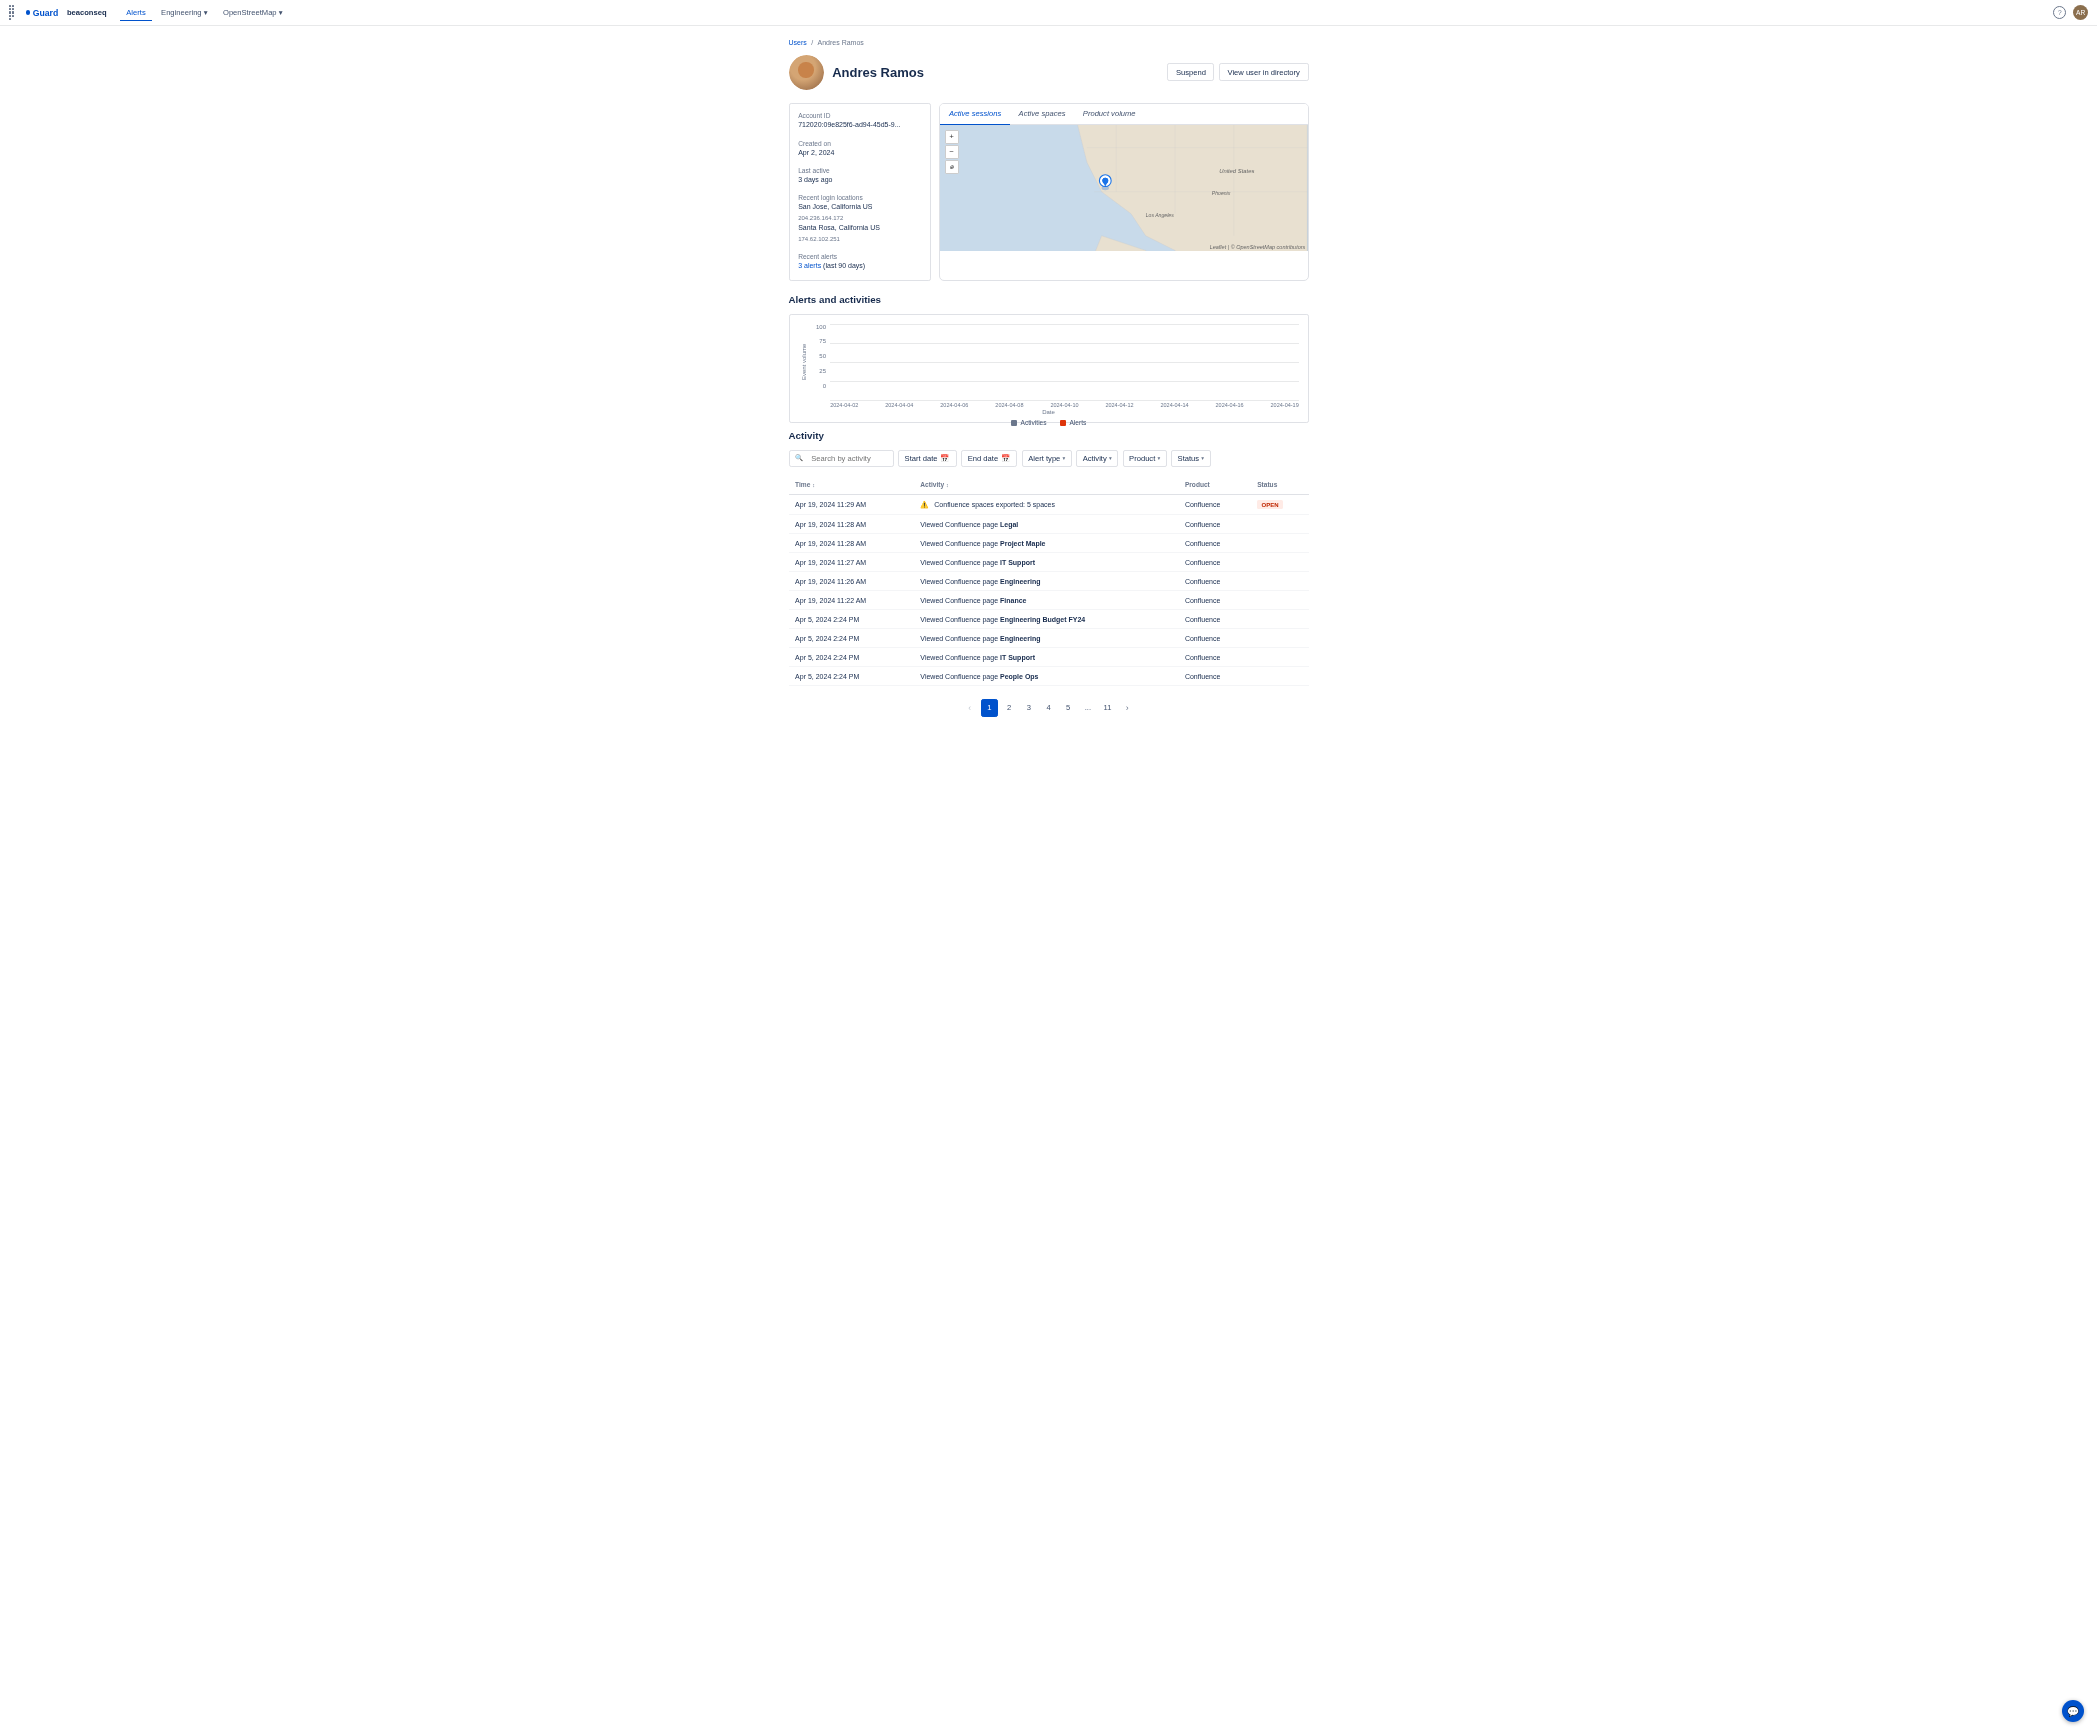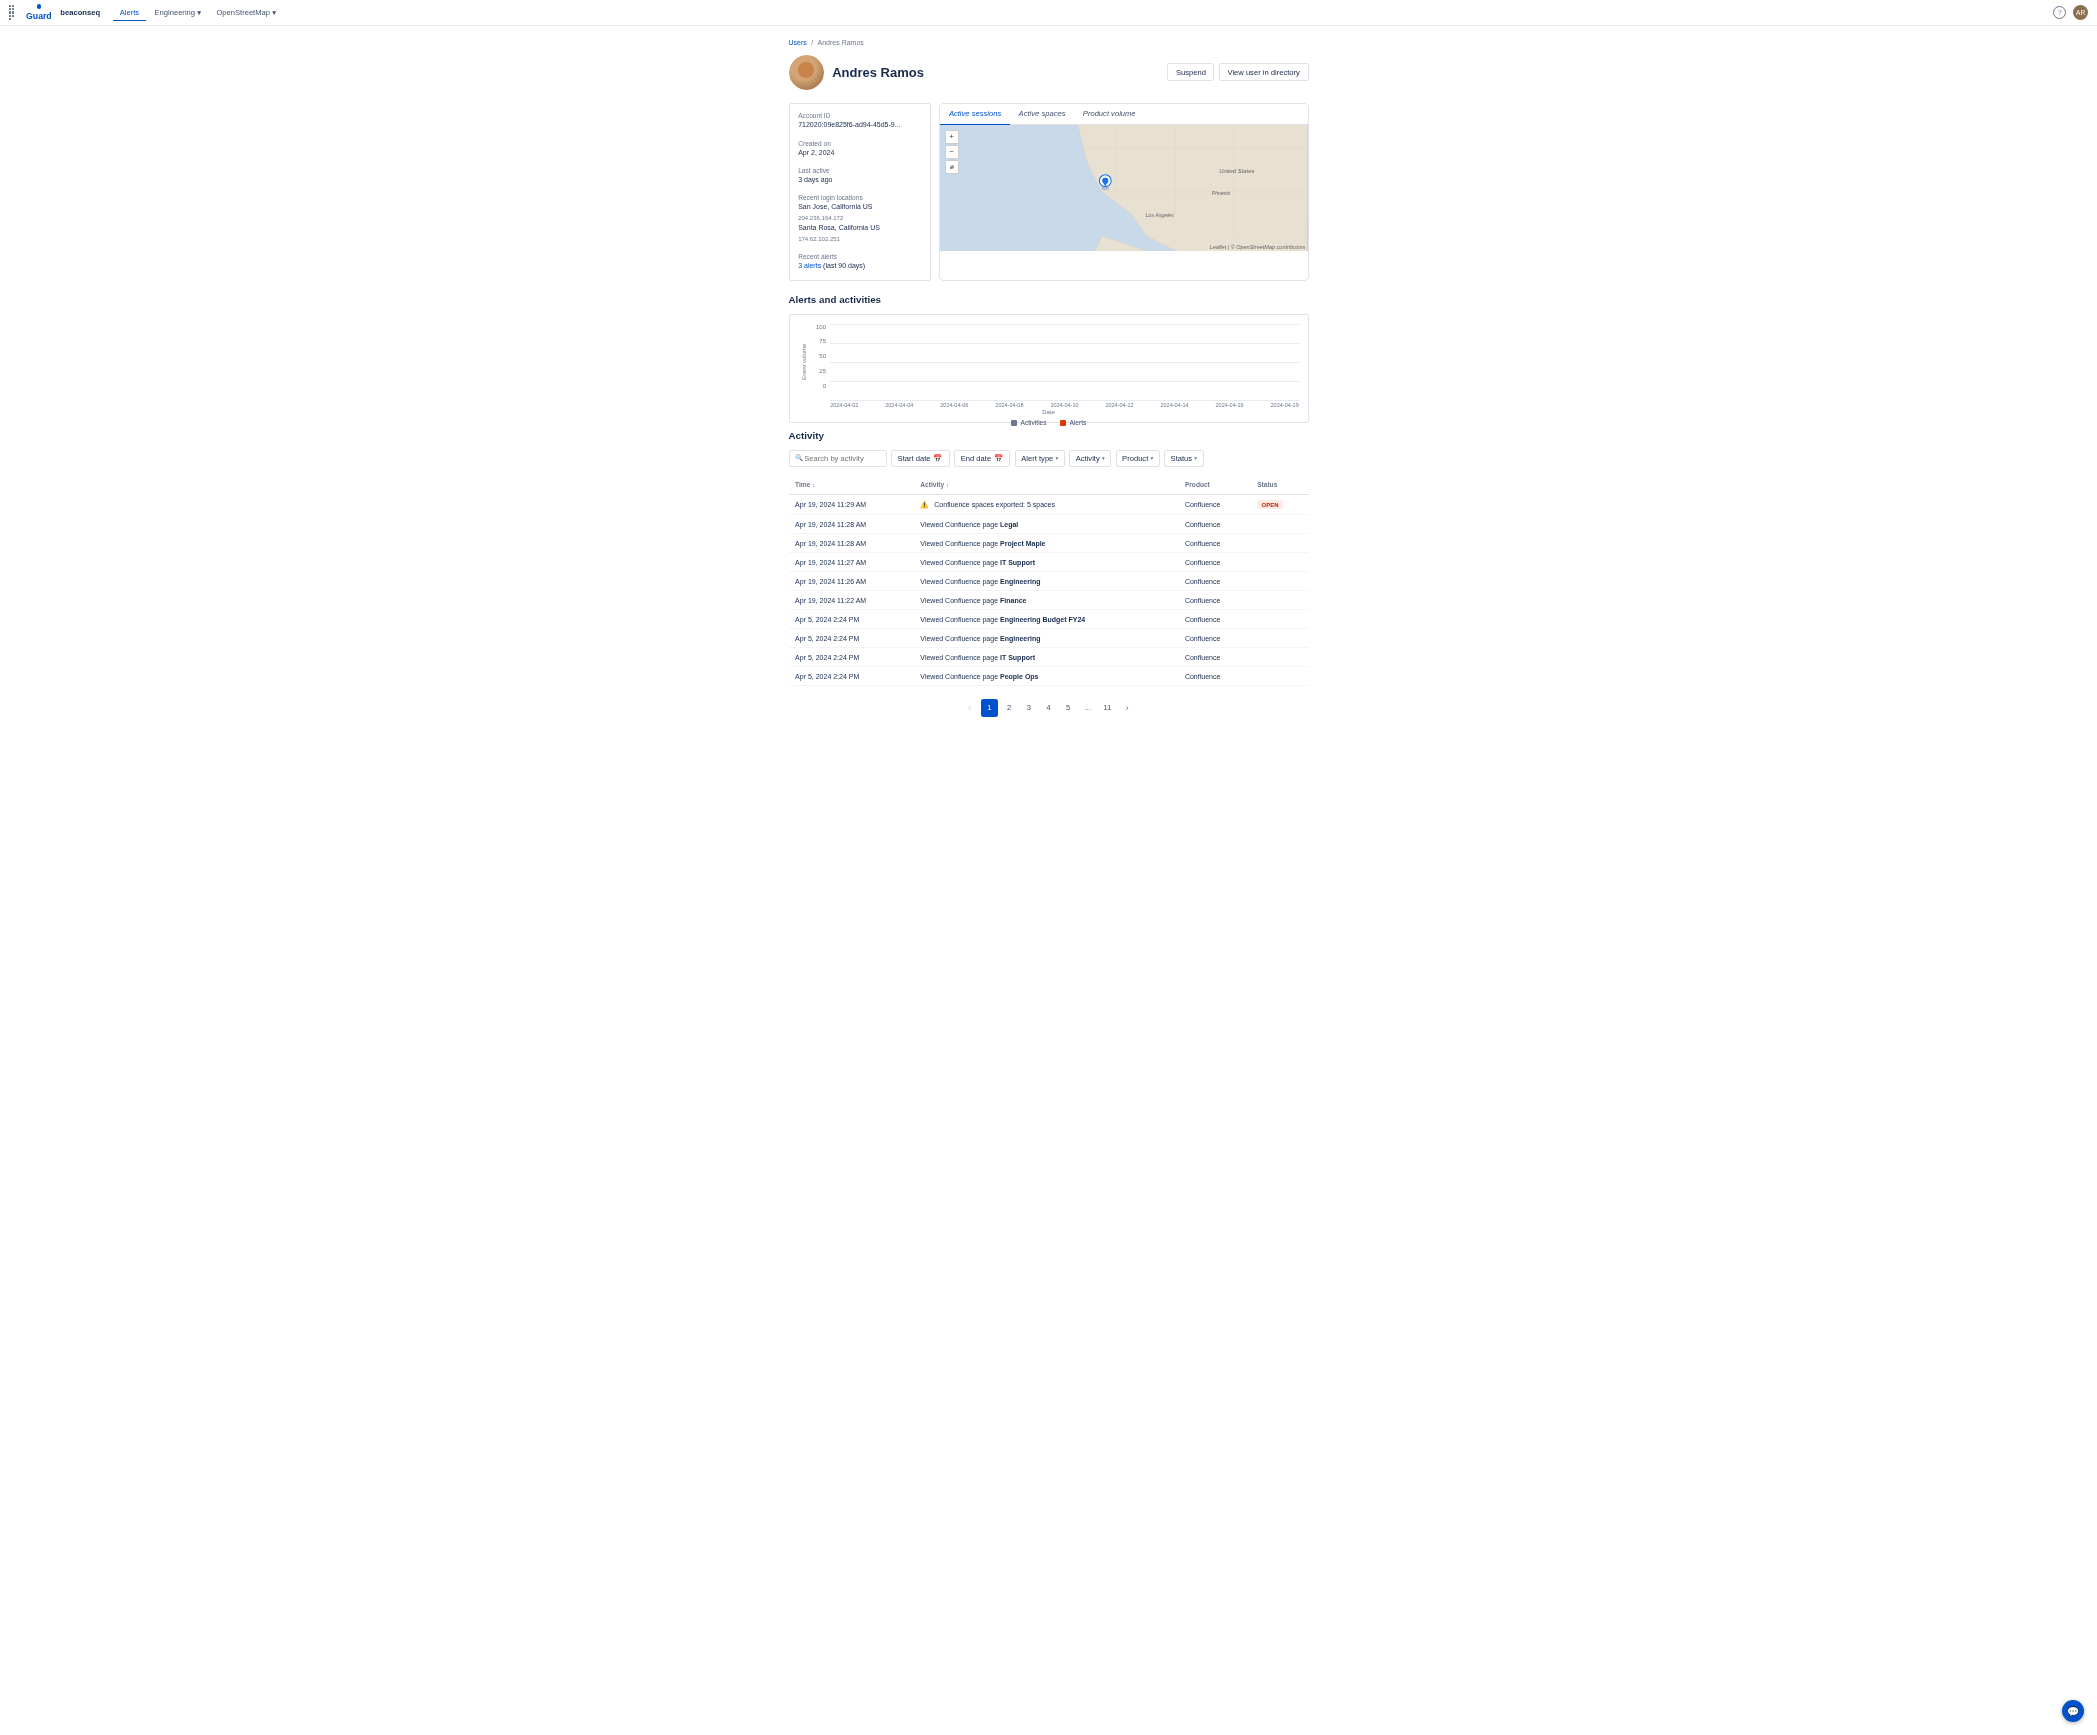--- a/index.html
+++ b/index.html
@@ -5,21 +5,21 @@
     * { box-sizing: border-box; margin: 0; padding: 0; }
     body { font-family: -apple-system, BlinkMacSystemFont, 'Segoe UI', sans-serif; font-size: 7.6px; color: #172b4d; background: #fff; }
 
     
     .topnav {
       display: flex; align-items: center; height: 26px; padding: 0 8.7px;
       border-bottom: 0.5px solid #e8e9ea; background: #fff; gap: 8.7px;
     }
     .topnav-grid-icon { display: flex; gap: 1.1px; flex-wrap: wrap; width: 8.7px; cursor: pointer; }
     .topnav-grid-dot { width: 2.2px; height: 2.2px; background: #6b778c; border-radius: 0.5px; }
-    .topnav-logo { display: flex; align-items: center; gap: 2.2px; font-weight: 700; font-size: 8.7px; color: #0052cc; flex-direction: column; }
+    .topnav-logo { display: flex; align-items: center; gap: 2.2px; font-weight: 700; font-size: 8.7px; color: #0052cc; }
     .topnav-logo-dot { width: 4.4px; height: 4.4px; background: #0052cc; border-radius: 50%; }
     .topnav-brand { font-weight: 600; font-size: 7.6px; color: #172b4d; }
     .topnav-links { display: flex; align-items: center; gap: 2.2px; margin-left: 4.4px; }
     .topnav-link {
       padding: 3.3px 6.6px; border-radius: 2.2px; font-size: 7.6px; color: #42526e;
       cursor: pointer; text-decoration: none; display: flex; align-items: center; gap: 2.2px;
     }
     .topnav-link.active { color: #0052cc; border-bottom: 1.1px solid #0052cc; border-radius: 0; }
     .topnav-right { margin-left: auto; display: flex; align-items: center; gap: 6.6px; }
     .help-icon {
@@ -114,21 +114,21 @@
     .legend-activities { background: #6b778c; }
     .legend-alerts { background: #de350b; }
 
     
     .activity-section { margin-bottom: 17.5px; }
     .activity-filters {
       display: flex; align-items: center; gap: 4.4px; margin-bottom: 8.7px; flex-wrap: wrap;
     }
     .search-box {
       display: flex; align-items: center; border: 0.5px solid #dfe1e6; border-radius: 2.2px;
-      padding: 3.3px 5.5px; gap: 1px; background: #fff; min-width: 98px;
+      padding: 3.3px 5.5px; gap: 8px; background: #fff; min-width: 98px;
     }
     .search-icon { color: #6b778c; font-size: 6.6px; }
     .search-input {
       border: none; outline: none; font-size: 7.6px; color: #172b4d; background: transparent; width: 76px;
     }
     .date-btn {
       display: flex; align-items: center; gap: 3.3px; border: 0.5px solid #dfe1e6;
       border-radius: 2.2px; padding: 3.3px 5.5px; background: #fff; cursor: pointer; font-size: 7.6px; color: #172b4d;
     }
     .filter-btn {

